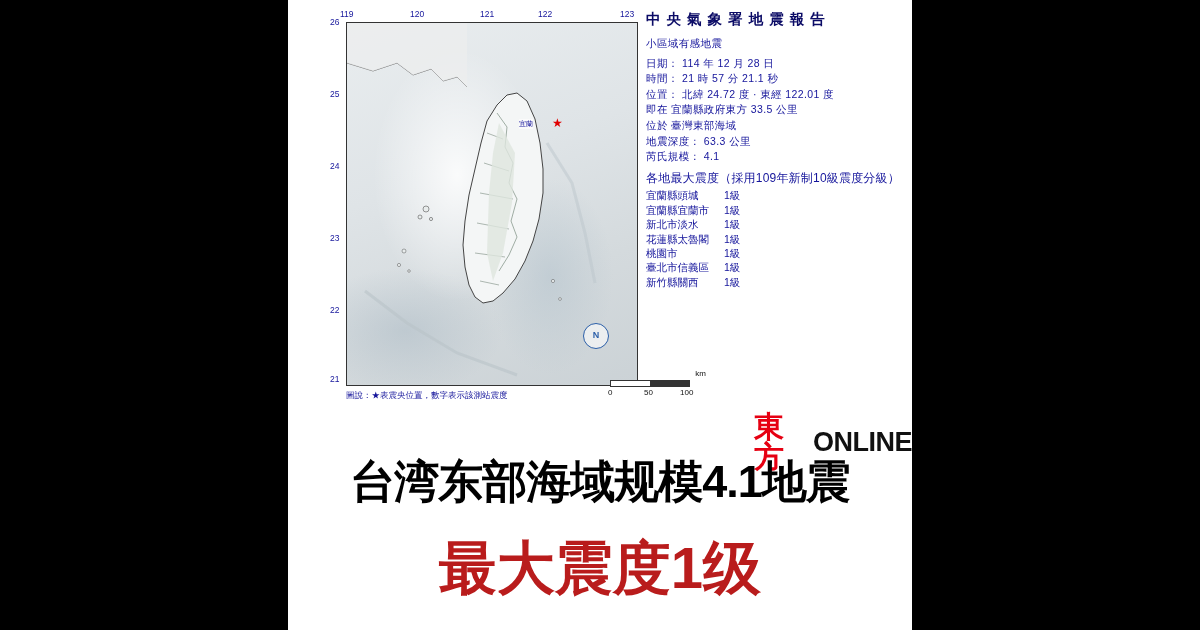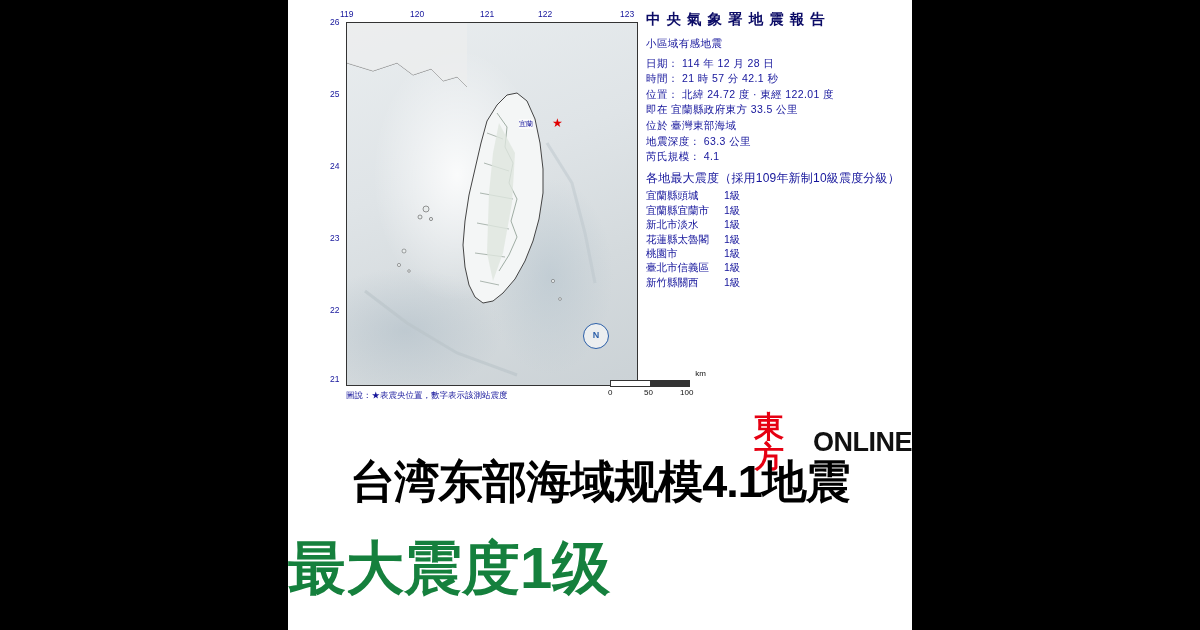--- a/index.html
+++ b/index.html
@@ -215,42 +215,43 @@
     font-weight: bold;
     color: #000;
     letter-spacing: -1px;
     white-space: nowrap;
   }
   .headline2 {
     position: absolute;
     left: 0;
     top: 530px;
     width: 624px;
+    text-align: center;
     font-size: 58px;
     font-weight: bold;
-    color: #15803d;
+    color: #b91c1c;
     letter-spacing: 0px;
     white-space: nowrap;
   }
 </style>
 </head>
 <body>
 
 <div class="stage">
   <div class="center-panel">
 
     <div class="report">
 
       <div class="report-title">中 央 氣 象 署 地 震 報 告</div>
 
       <div class="info-block">
         <div class="info-line">小區域有感地震</div>
         <div class="info-gap"></div>
         <div class="info-line">日期： 114 年 12 月 28 日</div>
-        <div class="info-line">時間： 21 時 57 分 42.1 秒</div>
+        <div class="info-line">時間： 21 時 57 分 21.1 秒</div>
         <div class="info-line">位置： 北緯 24.72 度 · 東經 122.01 度</div>
         <div class="info-line">即在 宜蘭縣政府東方 33.5 公里</div>
         <div class="info-line">位於 臺灣東部海域</div>
         <div class="info-line">地震深度： 63.3 公里</div>
         <div class="info-line">芮氏規模： 4.1</div>
 
         <div class="intensity-head">各地最大震度（採用109年新制10級震度分級）</div>
 
         <div class="intensity-list">
           <div class="int-row">

